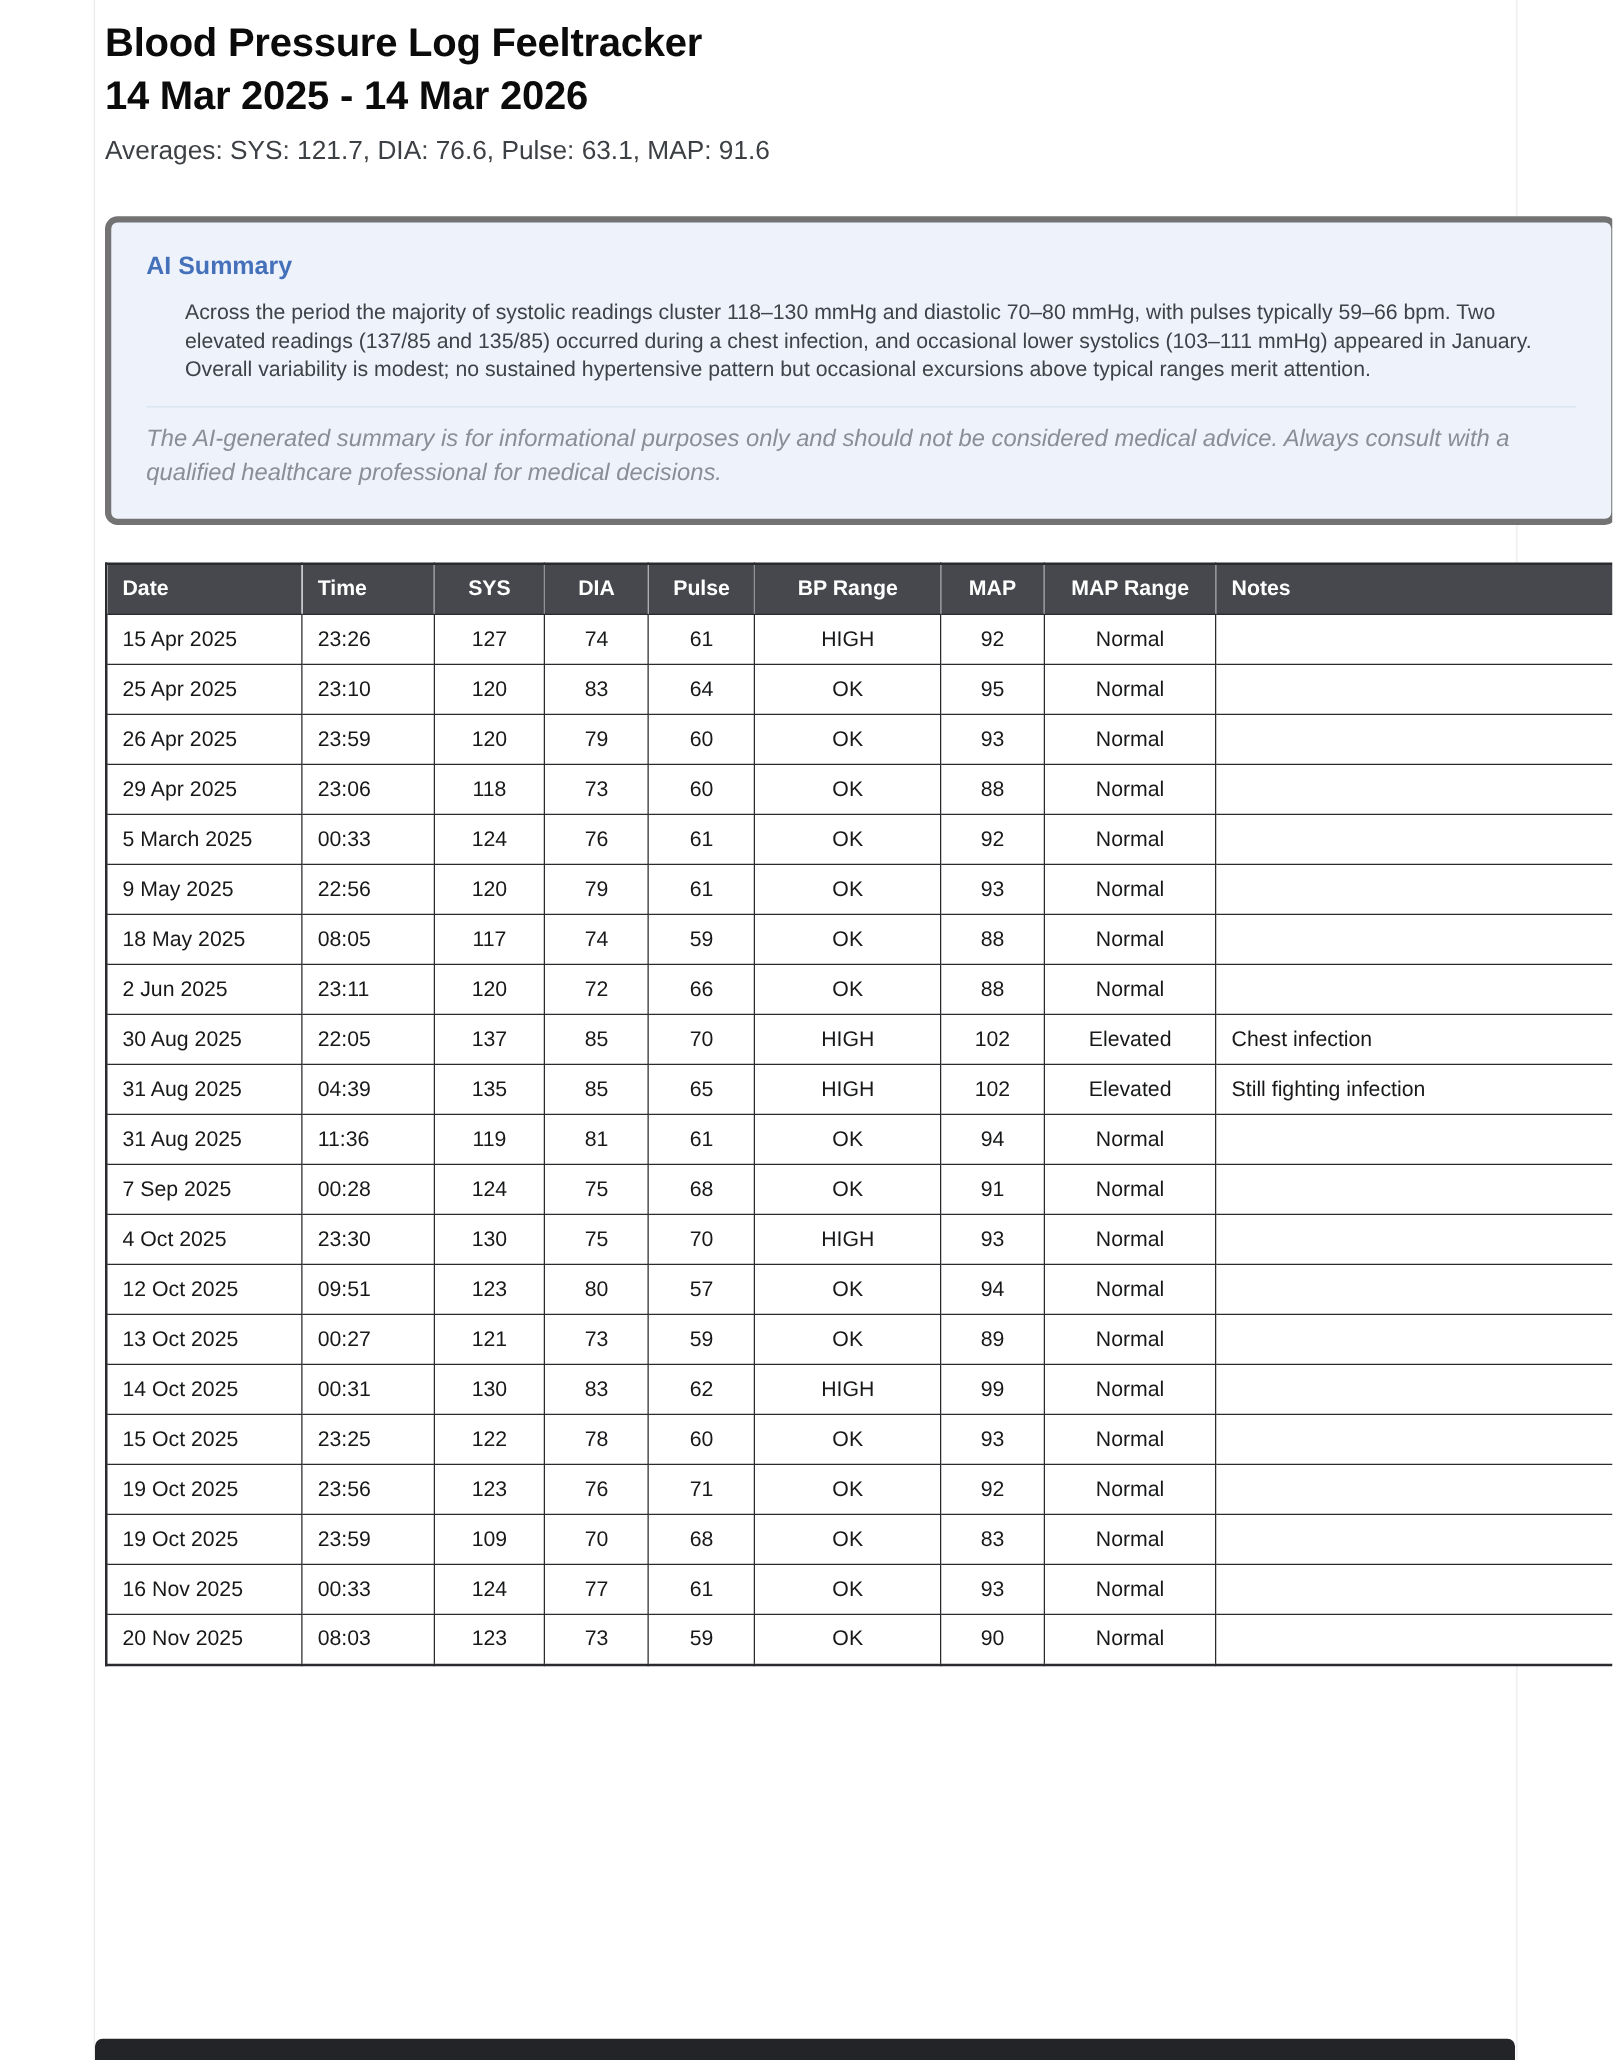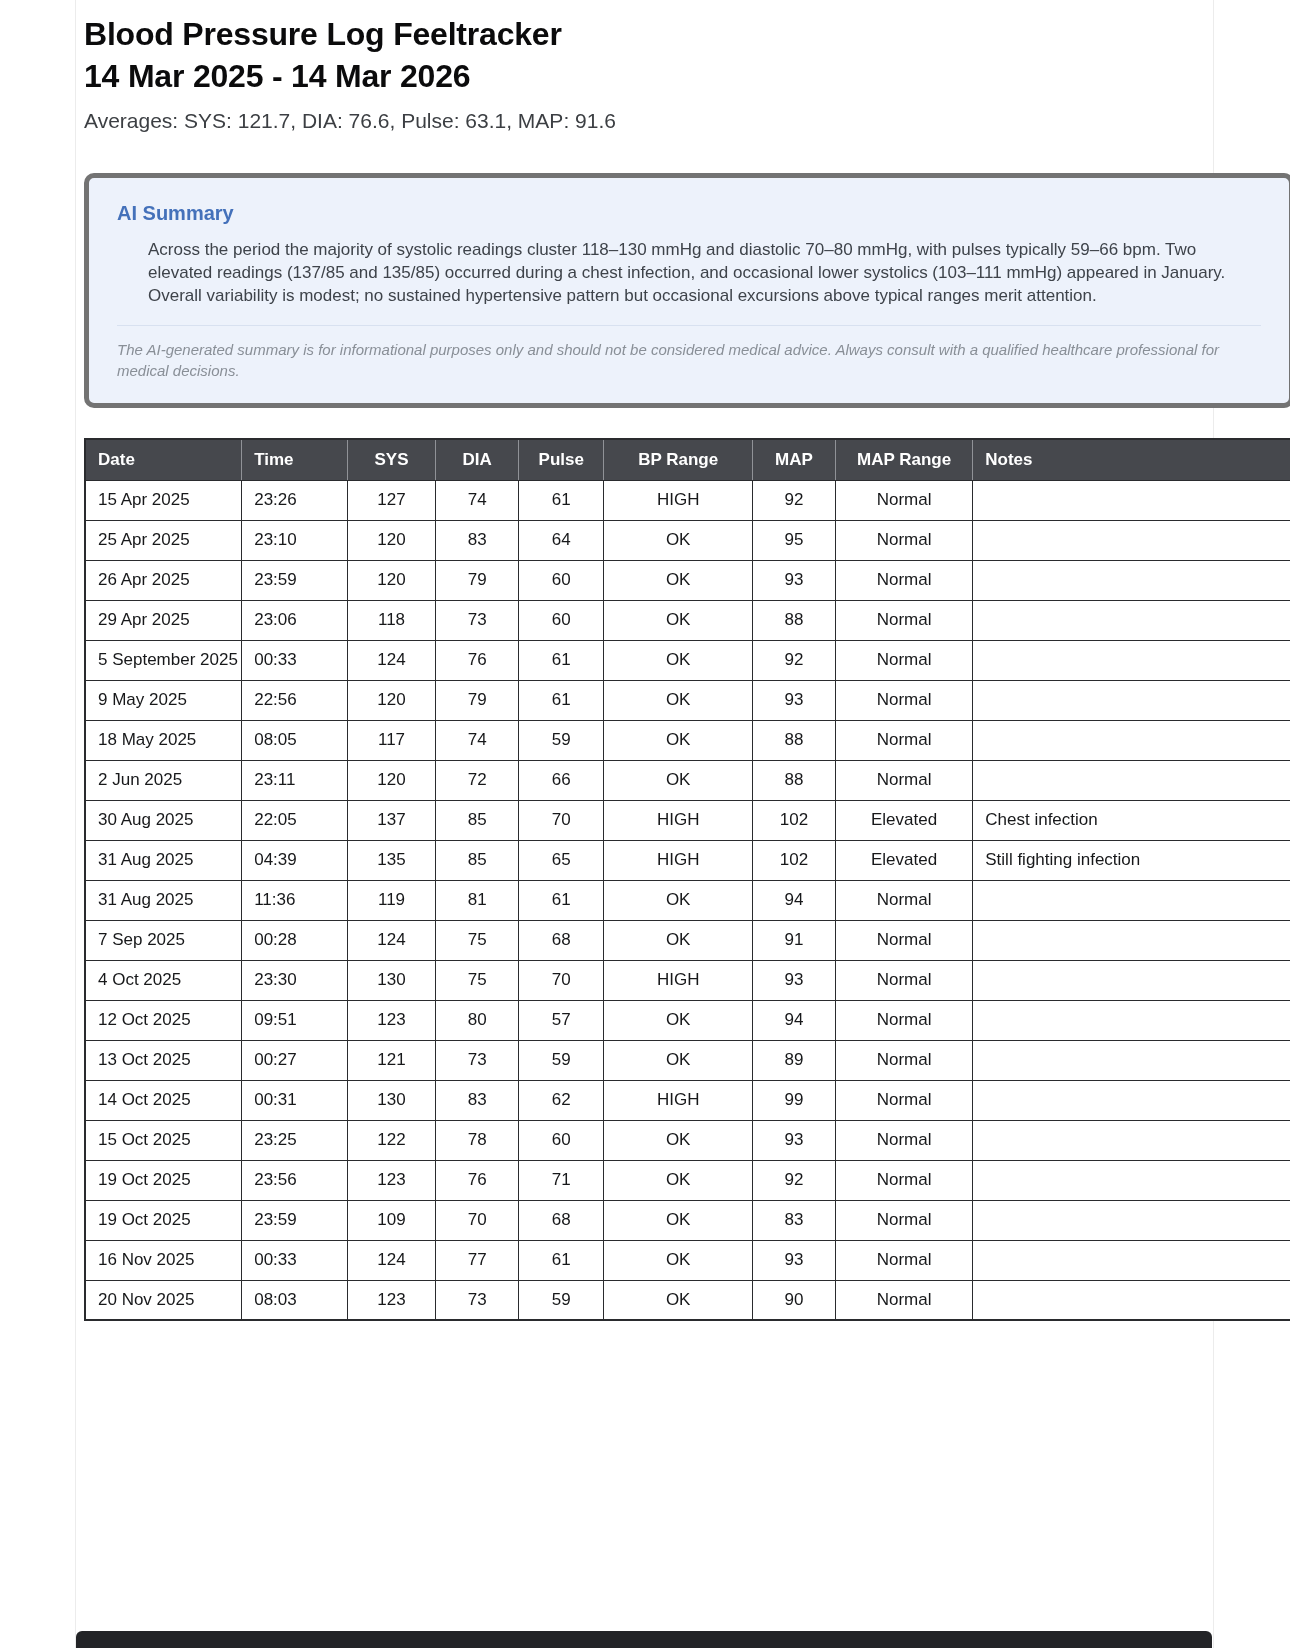--- a/index.html
+++ b/index.html
@@ -11,21 +11,21 @@
   .content { position:absolute; left:84px; top:14px; width:1210px; }
 
   .page-title { font-size:32px; font-weight:700; color:#0b0b0c; line-height:1.3; letter-spacing:-0.2px; }
   .averages { margin-top:12px; font-size:21px; color:#3c3f43; }
 
   .ai-box { margin-top:40px; background:#edf2fb; border:5px solid #737373; border-radius:10px;
     padding:24px 28px 22px; }
   .ai-heading { color:#4471ba; font-size:20px; font-weight:700; }
   .ai-body { margin-top:14px; font-size:17px; color:#3e434a; line-height:1.34;margin-left:31px; }
   .ai-divider { margin:18px 0 13px; border:0; border-top:1px solid #d8e1f0; height:0; }
-  .ai-disclaimer { font-style:italic; font-size:15px; color:#898f97; line-height:1.4; }
+  .ai-disclaimer { font-style:italic; font-size:19px; color:#898f97; line-height:1.4; }
 
   table.bp-table { margin-top:30px; width:100%; border-collapse:collapse; font-size:17px;
     color:#17181a; border:2px solid #2a2b2e; table-layout:fixed;padding-left:44px; }
   .bp-table th { background:#46484d; color:#ffffff; font-weight:700; height:41px; padding:0 12px;
     border:1px solid #909297; border-top-color:#2a2b2e; border-bottom-color:#2a2b2e;
     white-space:nowrap; overflow:hidden; }
   .bp-table td { height:40px; padding:0 12px; border:1px solid #2a2b2e; background:#fff;
     white-space:nowrap; overflow:hidden; }
   .bp-table th, .bp-table td { text-align:center; }
   .bp-table th:nth-child(1), .bp-table td:nth-child(1),
@@ -121,21 +121,21 @@
             <td>23:06</td>
             <td>118</td>
             <td>73</td>
             <td>60</td>
             <td>OK</td>
             <td>88</td>
             <td>Normal</td>
             <td></td>
           </tr>
           <tr>
-            <td>5 September 2025</td>
+            <td>5 March 2025</td>
             <td>00:33</td>
             <td>124</td>
             <td>76</td>
             <td>61</td>
             <td>OK</td>
             <td>92</td>
             <td>Normal</td>
             <td></td>
           </tr>
           <tr>

